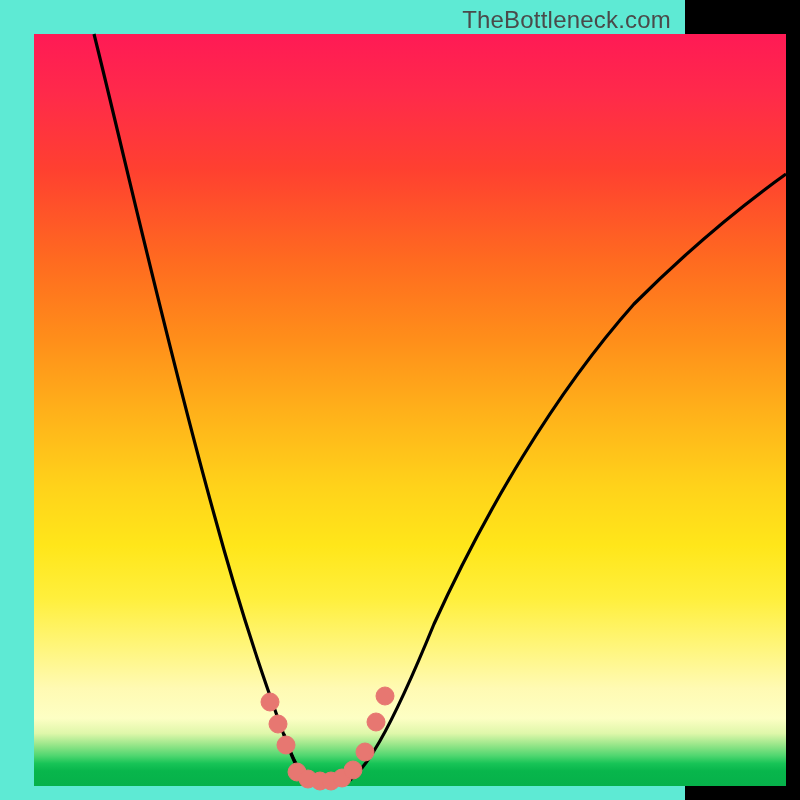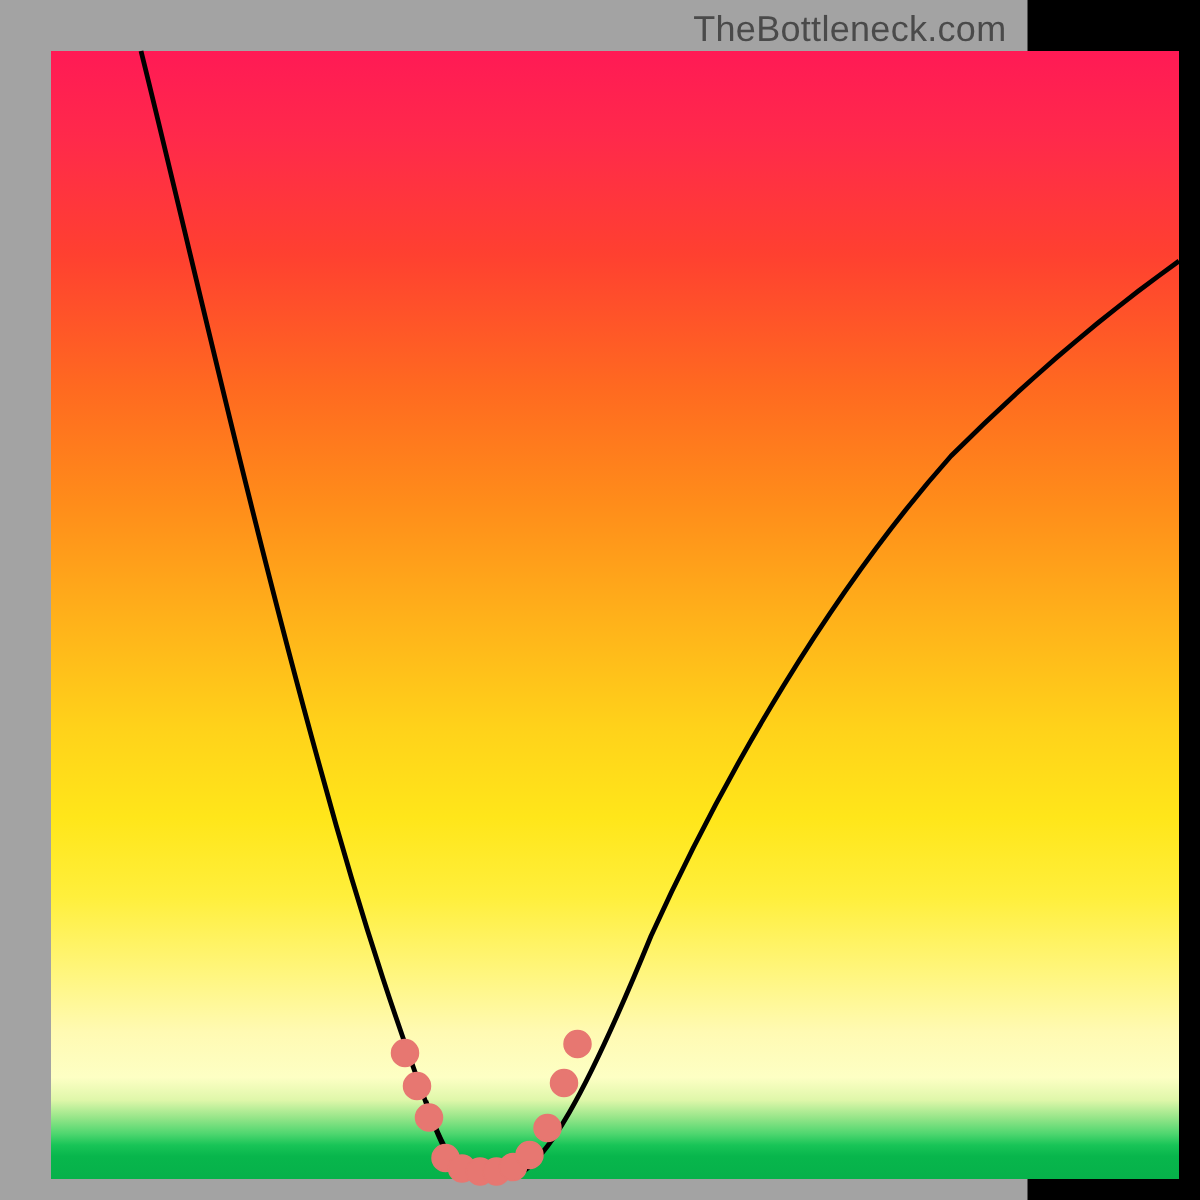--- a/index.html
+++ b/index.html
@@ -11,21 +11,21 @@
     position: relative;
     overflow: hidden;
     font-family: Arial, Helvetica, sans-serif;
   }
   .frame {
     position: absolute;
     left: 0;
     top: 0;
     width: 685px;
     height: 800px;
-    background: #a3a3a3;
+    background: #5eead4;
   }
   .plot-area {
     position: absolute;
     left: 34px;
     top: 34px;
     width: 752px;
     height: 752px;
     
     background: linear-gradient(
       to bottom,

